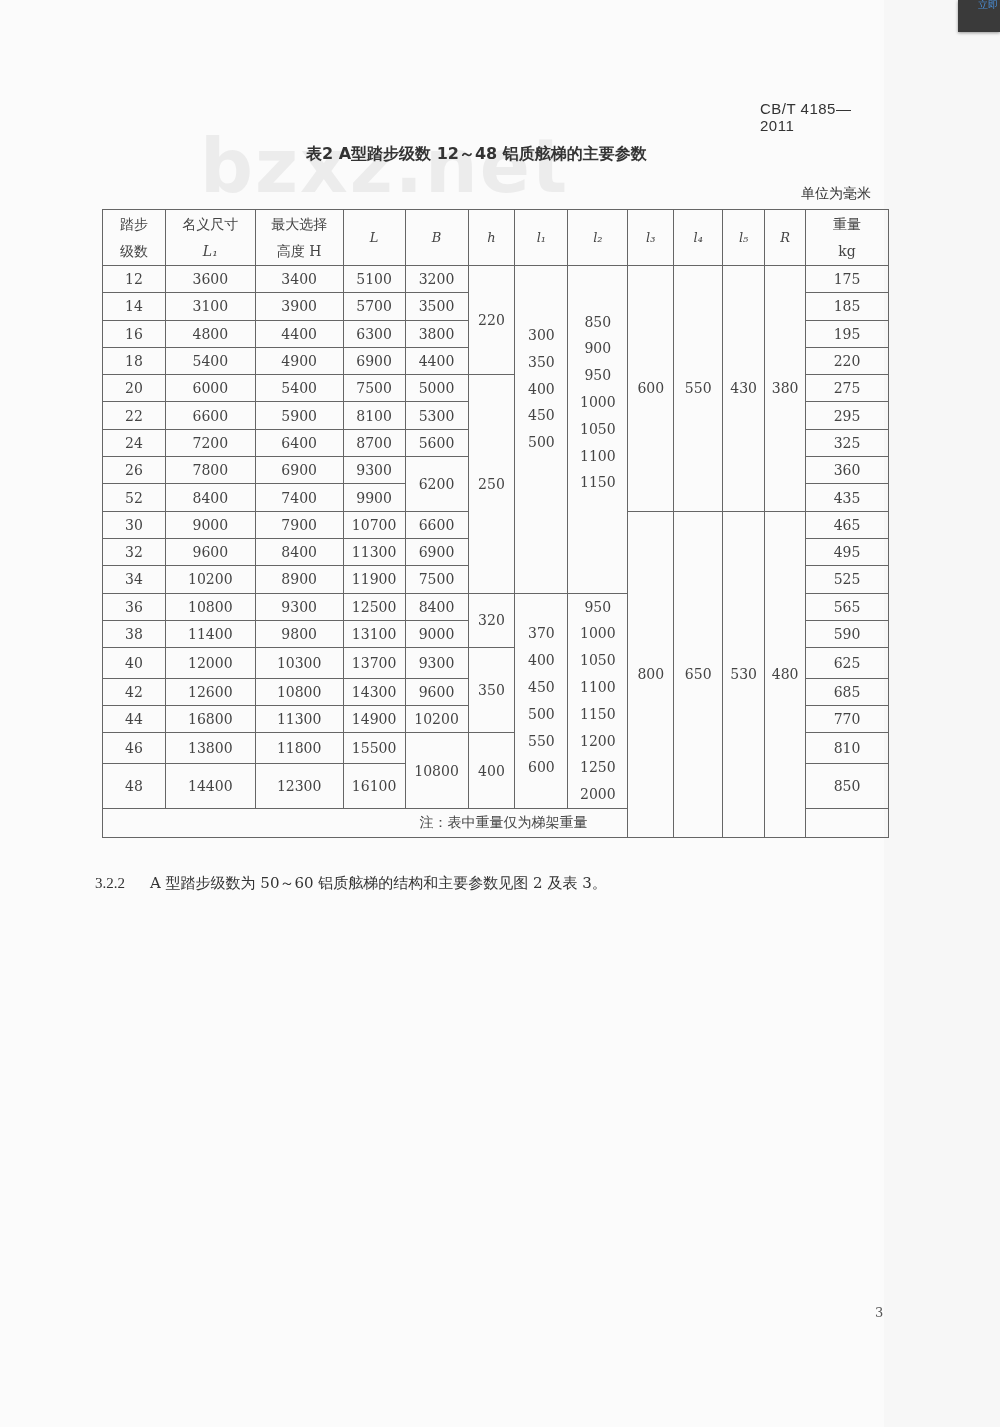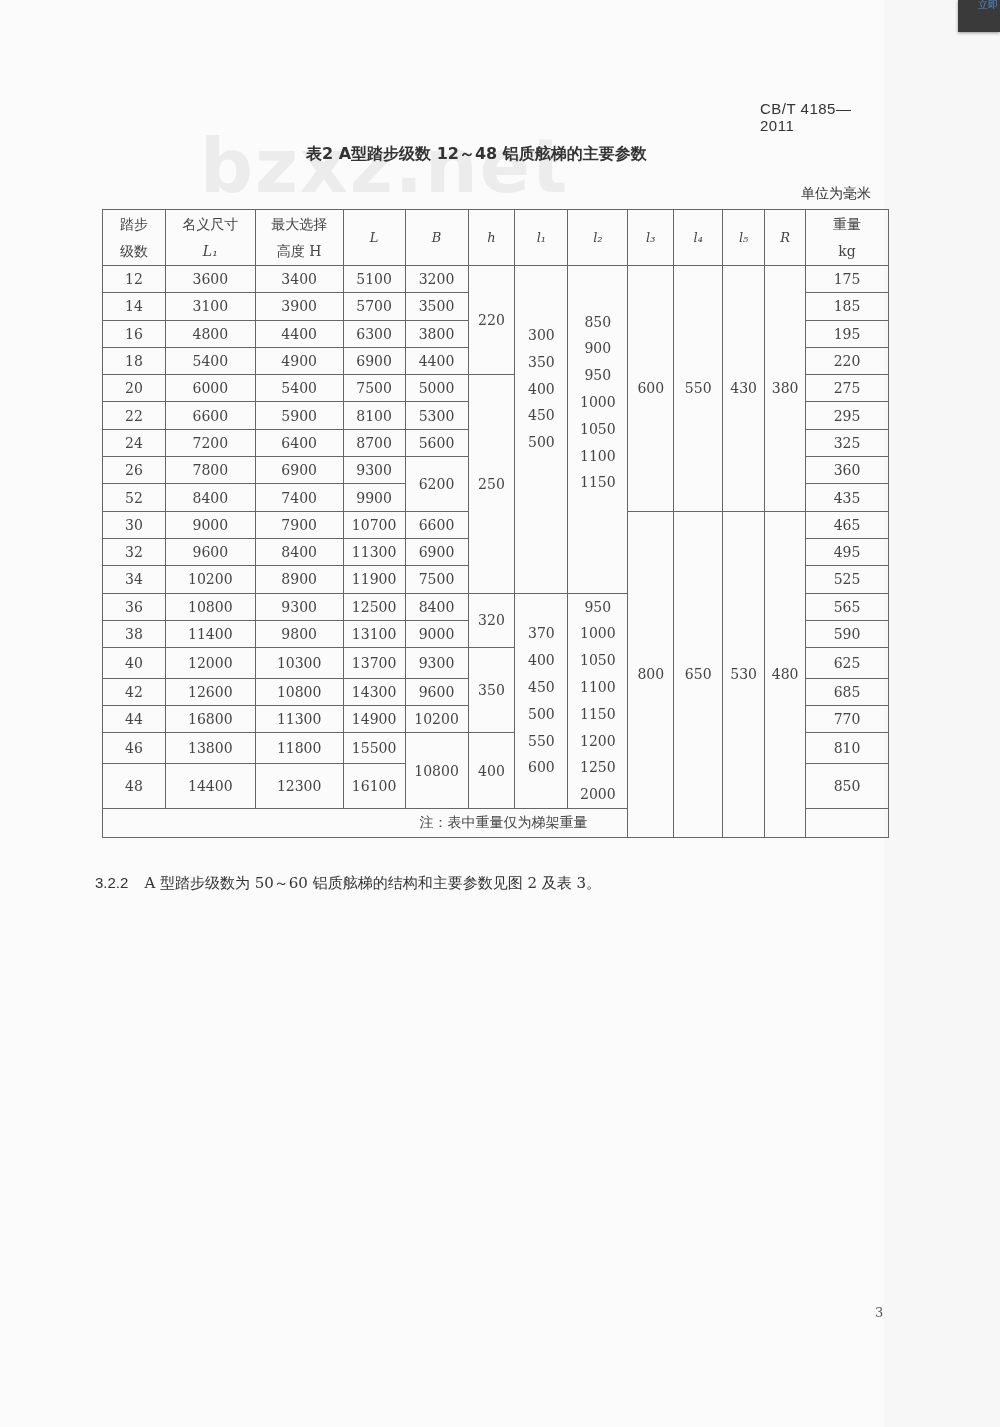--- a/index.html
+++ b/index.html
@@ -21,21 +21,21 @@
                  font-size:14px; color:#444; z-index:1; }
   table.params td, table.params th { border:1.5px solid #666; text-align:center; vertical-align:middle;
                  font-weight:normal; padding:0; }
   table.params th { height:55px; line-height:27px; font-size:14px; }
   table.params th.it { font-style:italic; font-family:"DejaVu Serif",serif; font-size:13px; }
   table.params tr.r td { height:26.3px; }
   table.params tr.r48 td { height:44px; }
   .stack { line-height:26.8px; }
   .note-cell { text-align:center; padding-left:16px !important; height:28px; font-size:14px; }
   .para { position:absolute; left:95px; top:874px; font-size:15px; color:#333; }
-  .para .num { font-family:Liberation Sans, sans-serif; margin-right:16px; }
+  .para .num { font-family:Liberation Serif, serif; margin-right:25px; }
   .page-num { position:absolute; left:875px; top:1305px; font-size:13px; color:#555; }
 </style>
 </head>
 <body>
 
 <div class="page">
 
   <div class="corner-widget">
     <span>立即</span>
   </div>

